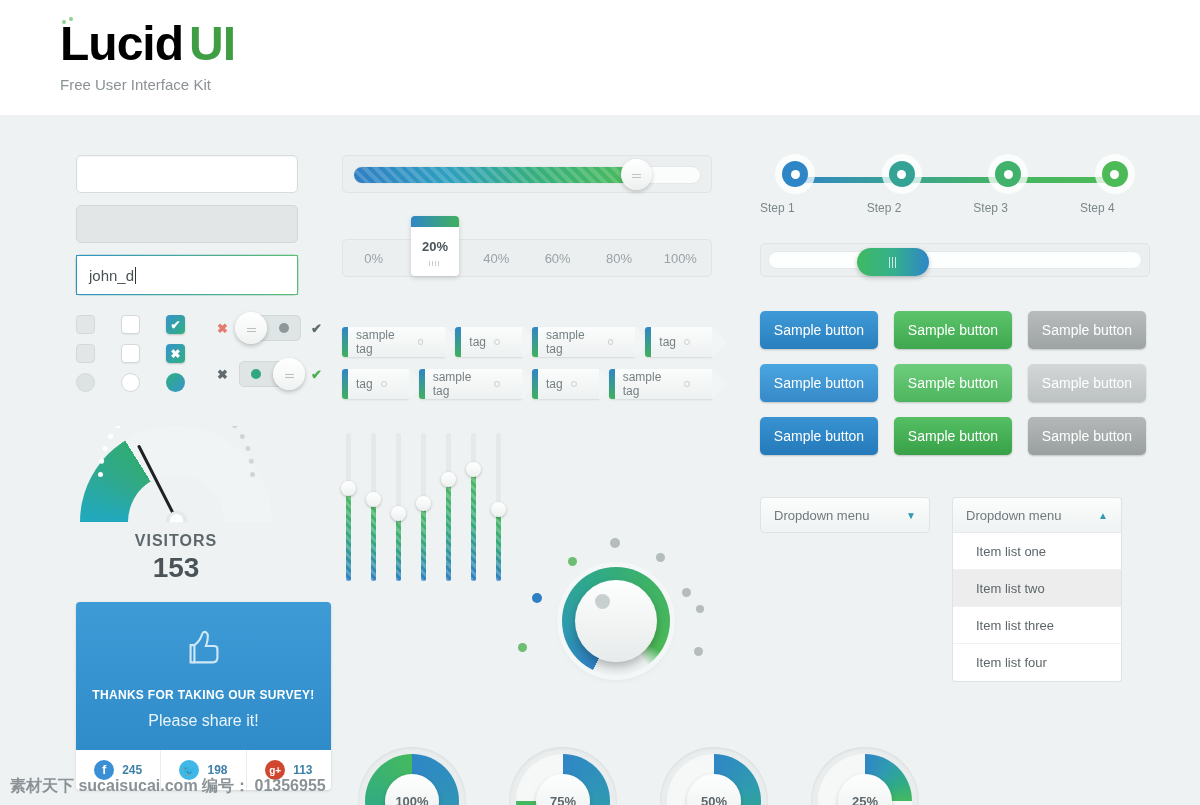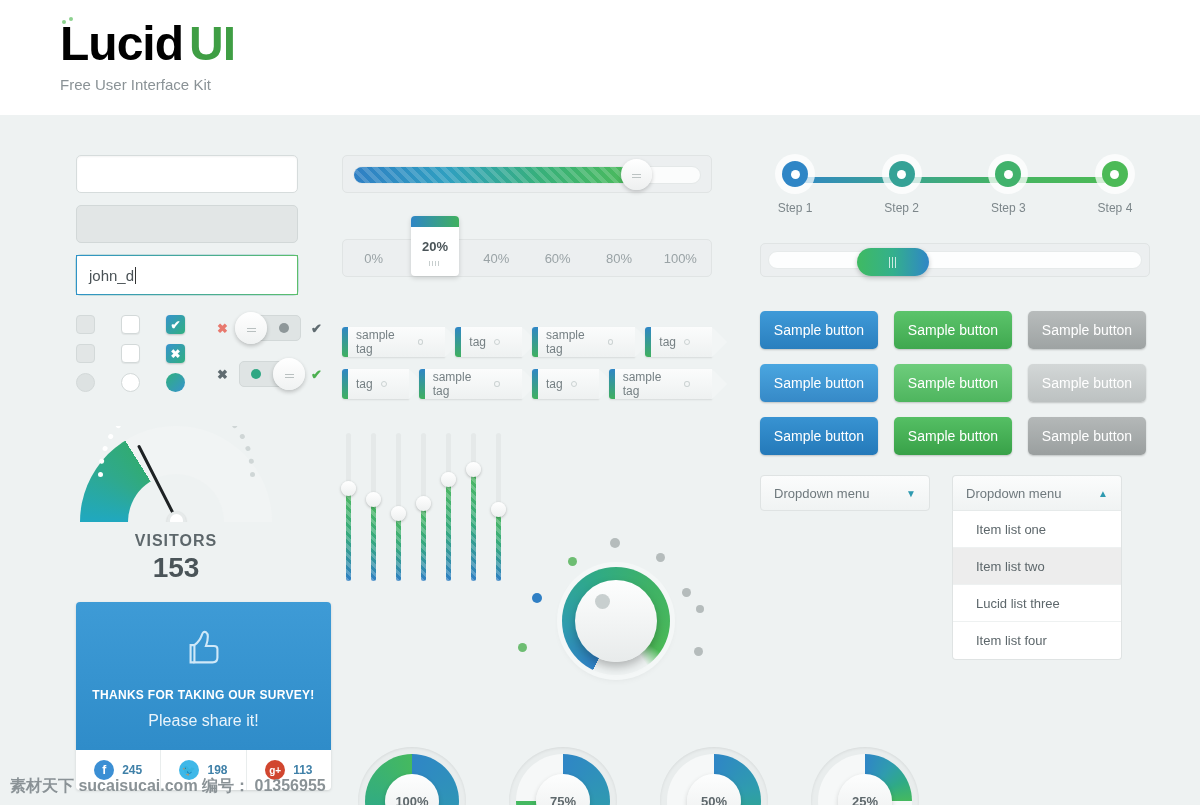--- a/index.html
+++ b/index.html
@@ -253,21 +253,21 @@
 
   
   .col3 { position: absolute; left: 760px; top: 40px; width: 390px; }
   .steps { position: relative; height: 66px; }
   .stepline {
     position: absolute; left: 33px; top: 22px; width: 315px; height: 6px;
     background: linear-gradient(to right,#2f86c6,#3aa391,#45b463,#4cba57);
     border-radius: 3px;
   }
   .steps-items { display: flex; justify-content: space-between; position: relative; }
-  .stepitem { width: 70px; text-align: center; }
+  .stepitem { width: 70px; }
   .stepdot {
     width: 26px; height: 26px; border-radius: 50%; margin: 6px auto 0;
     display: flex; align-items: center; justify-content: center;
     box-shadow: 0 0 0 7px rgba(255,255,255,.75);
   }
   .stepdot i { width: 9px; height: 9px; border-radius: 50%; background: #fff; display: block; }
   .steplabel { font-size: 12px; color: #7c868a; margin-top: 14px; }
 
   .scroller { margin-top: 22px; height: 34px; padding: 7px; position: relative; }
   .scroller .strack { height: 18px; border-radius: 9px; background: #fdfefe; border: 1px solid #e6eaea; }
@@ -291,21 +291,21 @@
   .btn.blue   { background: linear-gradient(#3f9ad8,#2a7fbe); }
   .btn.blue.l { background: linear-gradient(#4aa6e0,#3689c7); }
   .btn.blue.d { background: linear-gradient(#3893d2,#2479b9); }
   .btn.green   { background: linear-gradient(#5cc46b,#3fa84f); }
   .btn.green.l { background: linear-gradient(#6ecd7c,#4eb55e); }
   .btn.green.d { background: linear-gradient(#55bf64,#38a148); }
   .btn.gray   { background: linear-gradient(#b8bcbc,#9ea3a3); }
   .btn.gray.l { background: linear-gradient(#d3d7d7,#bcc1c1); }
   .btn.gray.d { background: linear-gradient(#b4b8b8,#9a9f9f); }
 
-  .drops { margin-top: 20px; display: flex; gap: 22px; text-align: right; }
+  .drops { margin-top: 42px; display: flex; gap: 22px; text-align: right; }
   .dd { width: 170px; }
   .ddhead {
     height: 36px; background: linear-gradient(#fbfcfc,#f0f3f3);
     border: 1px solid #dfe3e3; border-radius: 4px;
     display: flex; align-items: center; justify-content: space-between;
     padding: 0 13px; font-size: 13px; color: #6f797d;
   }
   .dd.open .ddhead { border-radius: 4px 4px 0 0; border-bottom-color: #e6eaea; }
   .chev { color: #2f9ab0; font-size: 10px; }
   .ddlist { background: #fff; border: 1px solid #dfe3e3; border-top: none; border-radius: 0 0 4px 4px; }
@@ -645,21 +645,21 @@
         </div>
       </div>
       <div class="dd open">
         <div class="ddhead">
           <span>Dropdown menu</span>
           <span class="chev">▲</span>
         </div>
         <div class="ddlist">
           <div class="dditem">Item list one</div>
           <div class="dditem hl">Item list two</div>
-          <div class="dditem">Lucid list three</div>
+          <div class="dditem">Item list three</div>
           <div class="dditem">Item list four</div>
         </div>
       </div>
     </div>
   </div>
 </div>
 
 <div class="footer">素材天下 sucaisucai.com 编号： 01356955</div>
 
 </body></html>

